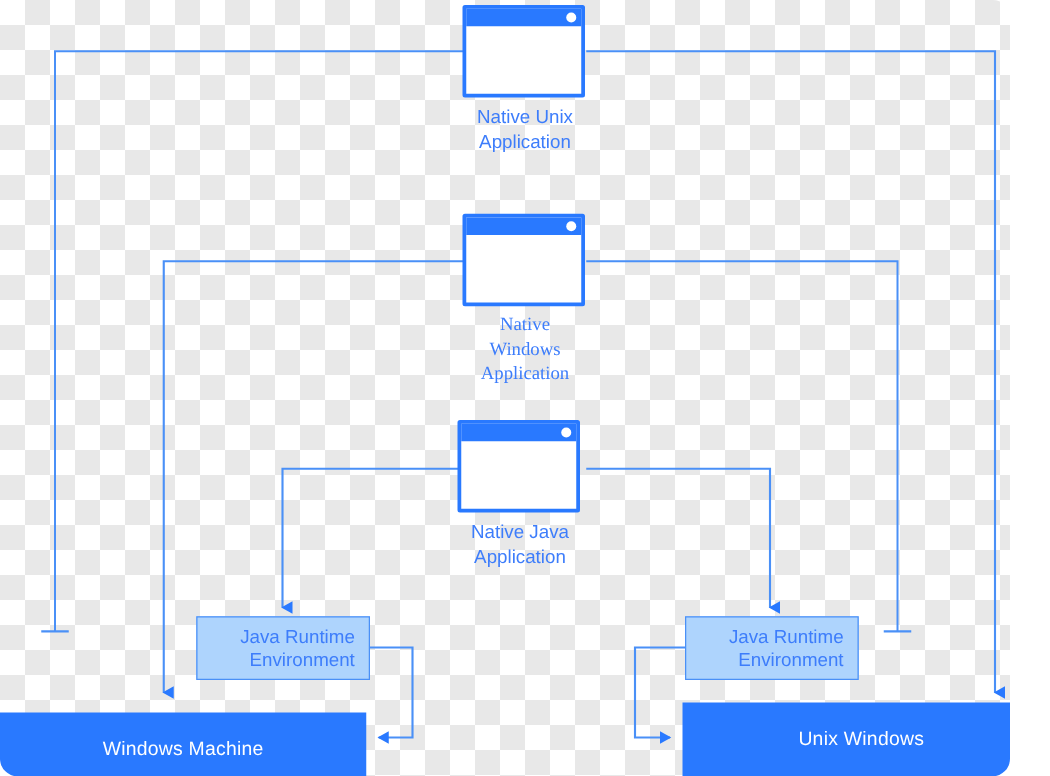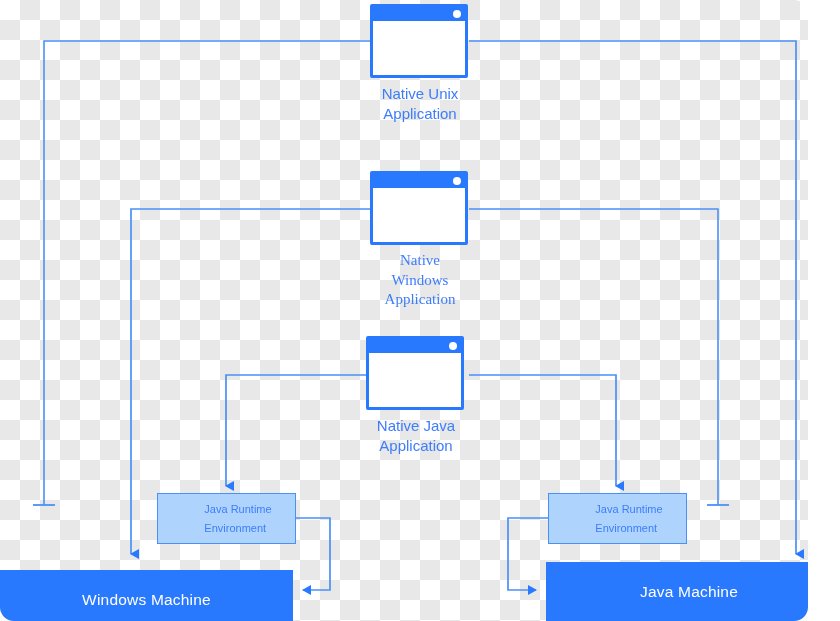--- a/index.html
+++ b/index.html
@@ -76,23 +76,23 @@
     width: 139px;
     height: 51px;
     box-sizing: border-box;
     border: 1.5px solid #4a90f7;
     background: #aed4fd;
     display: flex;
     align-items: center;
     justify-content: center;
   }
   .jre-label {
-    text-align: left;
+    text-align: right;
     color: #3d7dfb;
-    font-size: 11px;
+    font-size: 15px;
     line-height: 19px;
     white-space: pre-line;
     margin-left: 23px;
   }
 
   
   .machine-bar {
     position: absolute;
     height: 59px;
     background: #2979ff;
@@ -194,16 +194,16 @@
   <div class="jre-box" style="left:548px; top:493px;">
     <div class="jre-label">Java Runtime
 Environment</div>
   </div>
 
   <div class="machine-bar" style="left:0px; top:548px; width:293px;margin-top:22px;">
     <span class="machine-label">Windows Machine</span>
   </div>
 
   <div class="machine-bar" style="left:546px; top:562px; width:286px;">
-    <span class="machine-label">Java Machine</span>
+    <span class="machine-label">Unix Windows</span>
   </div>
 
 </div>
 
 </body></html>

